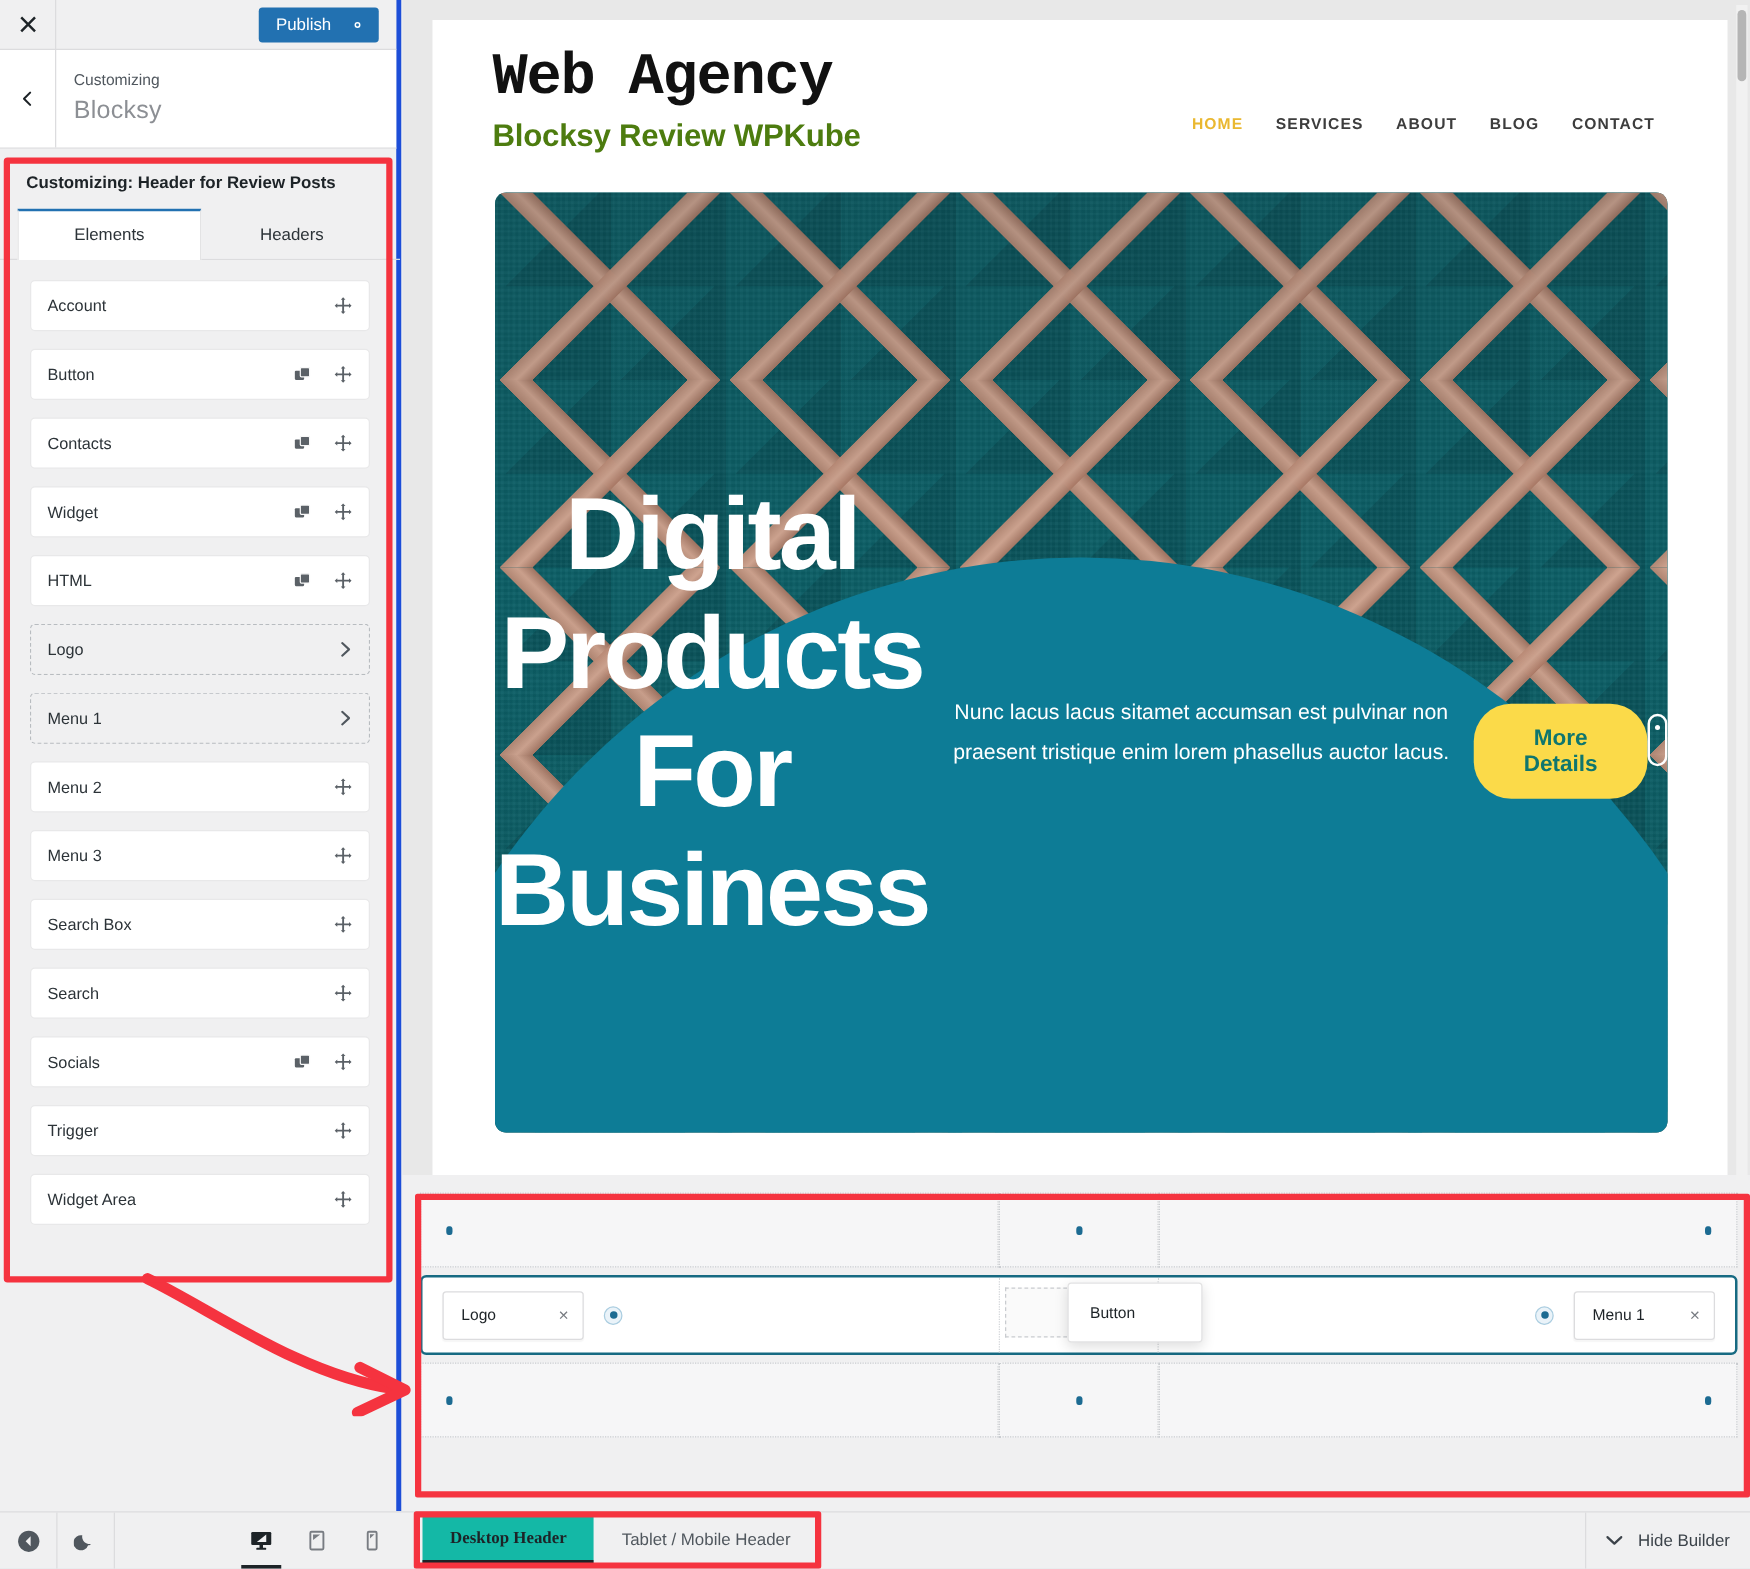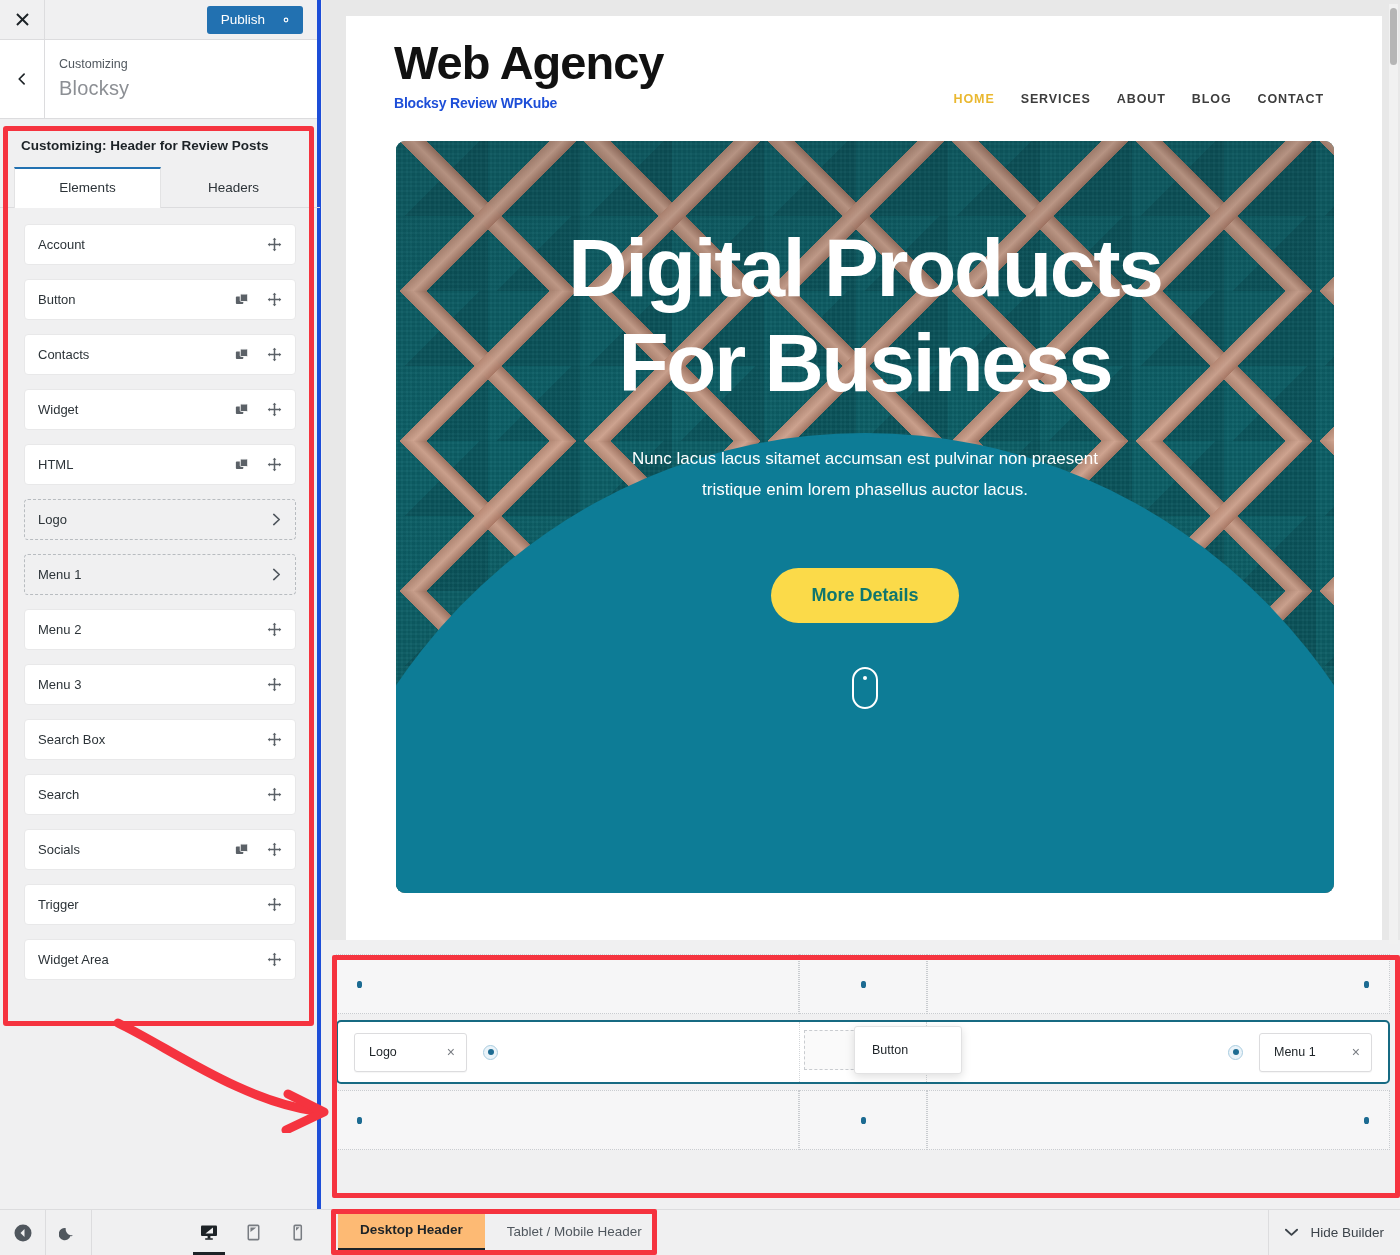--- a/index.html
+++ b/index.html
@@ -130,22 +130,23 @@
   .hdr-tabs {
     position: absolute; left: 338px; bottom: 4px;
     display: flex; align-items: stretch; height: 40px; z-index: 25;
   }
   .hdr-tab {
     padding: 0 22px; display: flex; align-items: center;
     font-size: 13.5px; color: #50575e; cursor: pointer;
     background: #f0f0f1;
   }
   .hdr-tab.active {
-    background: #fdba74; color: #1d2327; font-weight: bold;
+    background: #14b8a6; color: #1d2327; font-weight: bold;
     border-bottom: 3px solid #1d2327;
+    font-family: Liberation Serif, serif;
   }
   .redbox-tabs {
     position: absolute; left: 331px; bottom: 0px;
     width: 326px; height: 46px;
     border: 5px solid #f5333f; border-radius: 2px;
     pointer-events: none; z-index: 26;
   }
 
   
   .preview {
@@ -166,24 +167,24 @@
     position: absolute; top: 4px; left: 1px; width: 7px; height: 57px;
     background: #b5b5b5; border-radius: 4px; display:block;
   }
   .site-header {
     display: flex; align-items: flex-start; justify-content: space-between;
     padding: 22px 50px 0 48px;
   }
   .brand-title {
     font-size: 47px; font-weight: bold; color: #111;
     letter-spacing: -1px; line-height: 1.05;
-    font-family: Liberation Sans, sans-serif;
+    font-family: Liberation Mono, monospace;
   }
   .brand-sub {
-    font-size: 14px; font-weight: bold; color: #1d4ed8;
+    font-size: 25px; font-weight: bold; color: #4d7c0f;
     margin-top: 8px; letter-spacing: -0.2px;
   }
   .site-nav { display: flex; gap: 26px; padding-top: 54px; padding-right: 8px; }
   .nav-item {
     font-size: 12.5px; font-weight: bold; letter-spacing: 0.9px;
     color: #3d3d3d; cursor: pointer; text-transform: uppercase;
   }
   .nav-item.active { color: #eab830; padding-left: 36px; }
 
   .hero {
@@ -210,21 +211,21 @@
     background: linear-gradient(180deg, rgba(20,40,45,0.18), rgba(20,40,45,0.05) 40%, rgba(20,40,45,0.12));
   }
   
   .hero-dome {
     position: absolute; left: -11%; right: -11%; bottom: -360px;
     height: 820px; background: #0d7c96;
     border-radius: 50% 50% 0 0 / 72% 72% 0 0;
   }
   .hero-content {
     position: absolute; inset: 0; z-index: 3;
-    display: flex; flex-direction: column; align-items: center;
+    display: flex; flex-direction: row; align-items: center;
     padding-top: 79px;
   }
   .hero-h1 {
     font-size: 82px; font-weight: bold; color: #fff;
     line-height: 1.16; letter-spacing: -2.2px; text-align: center;
   }
   .hero-p {
     margin-top: 32px; text-align: center; color: #fff;
     font-size: 17px; line-height: 1.85; max-width: 480px;
   }

